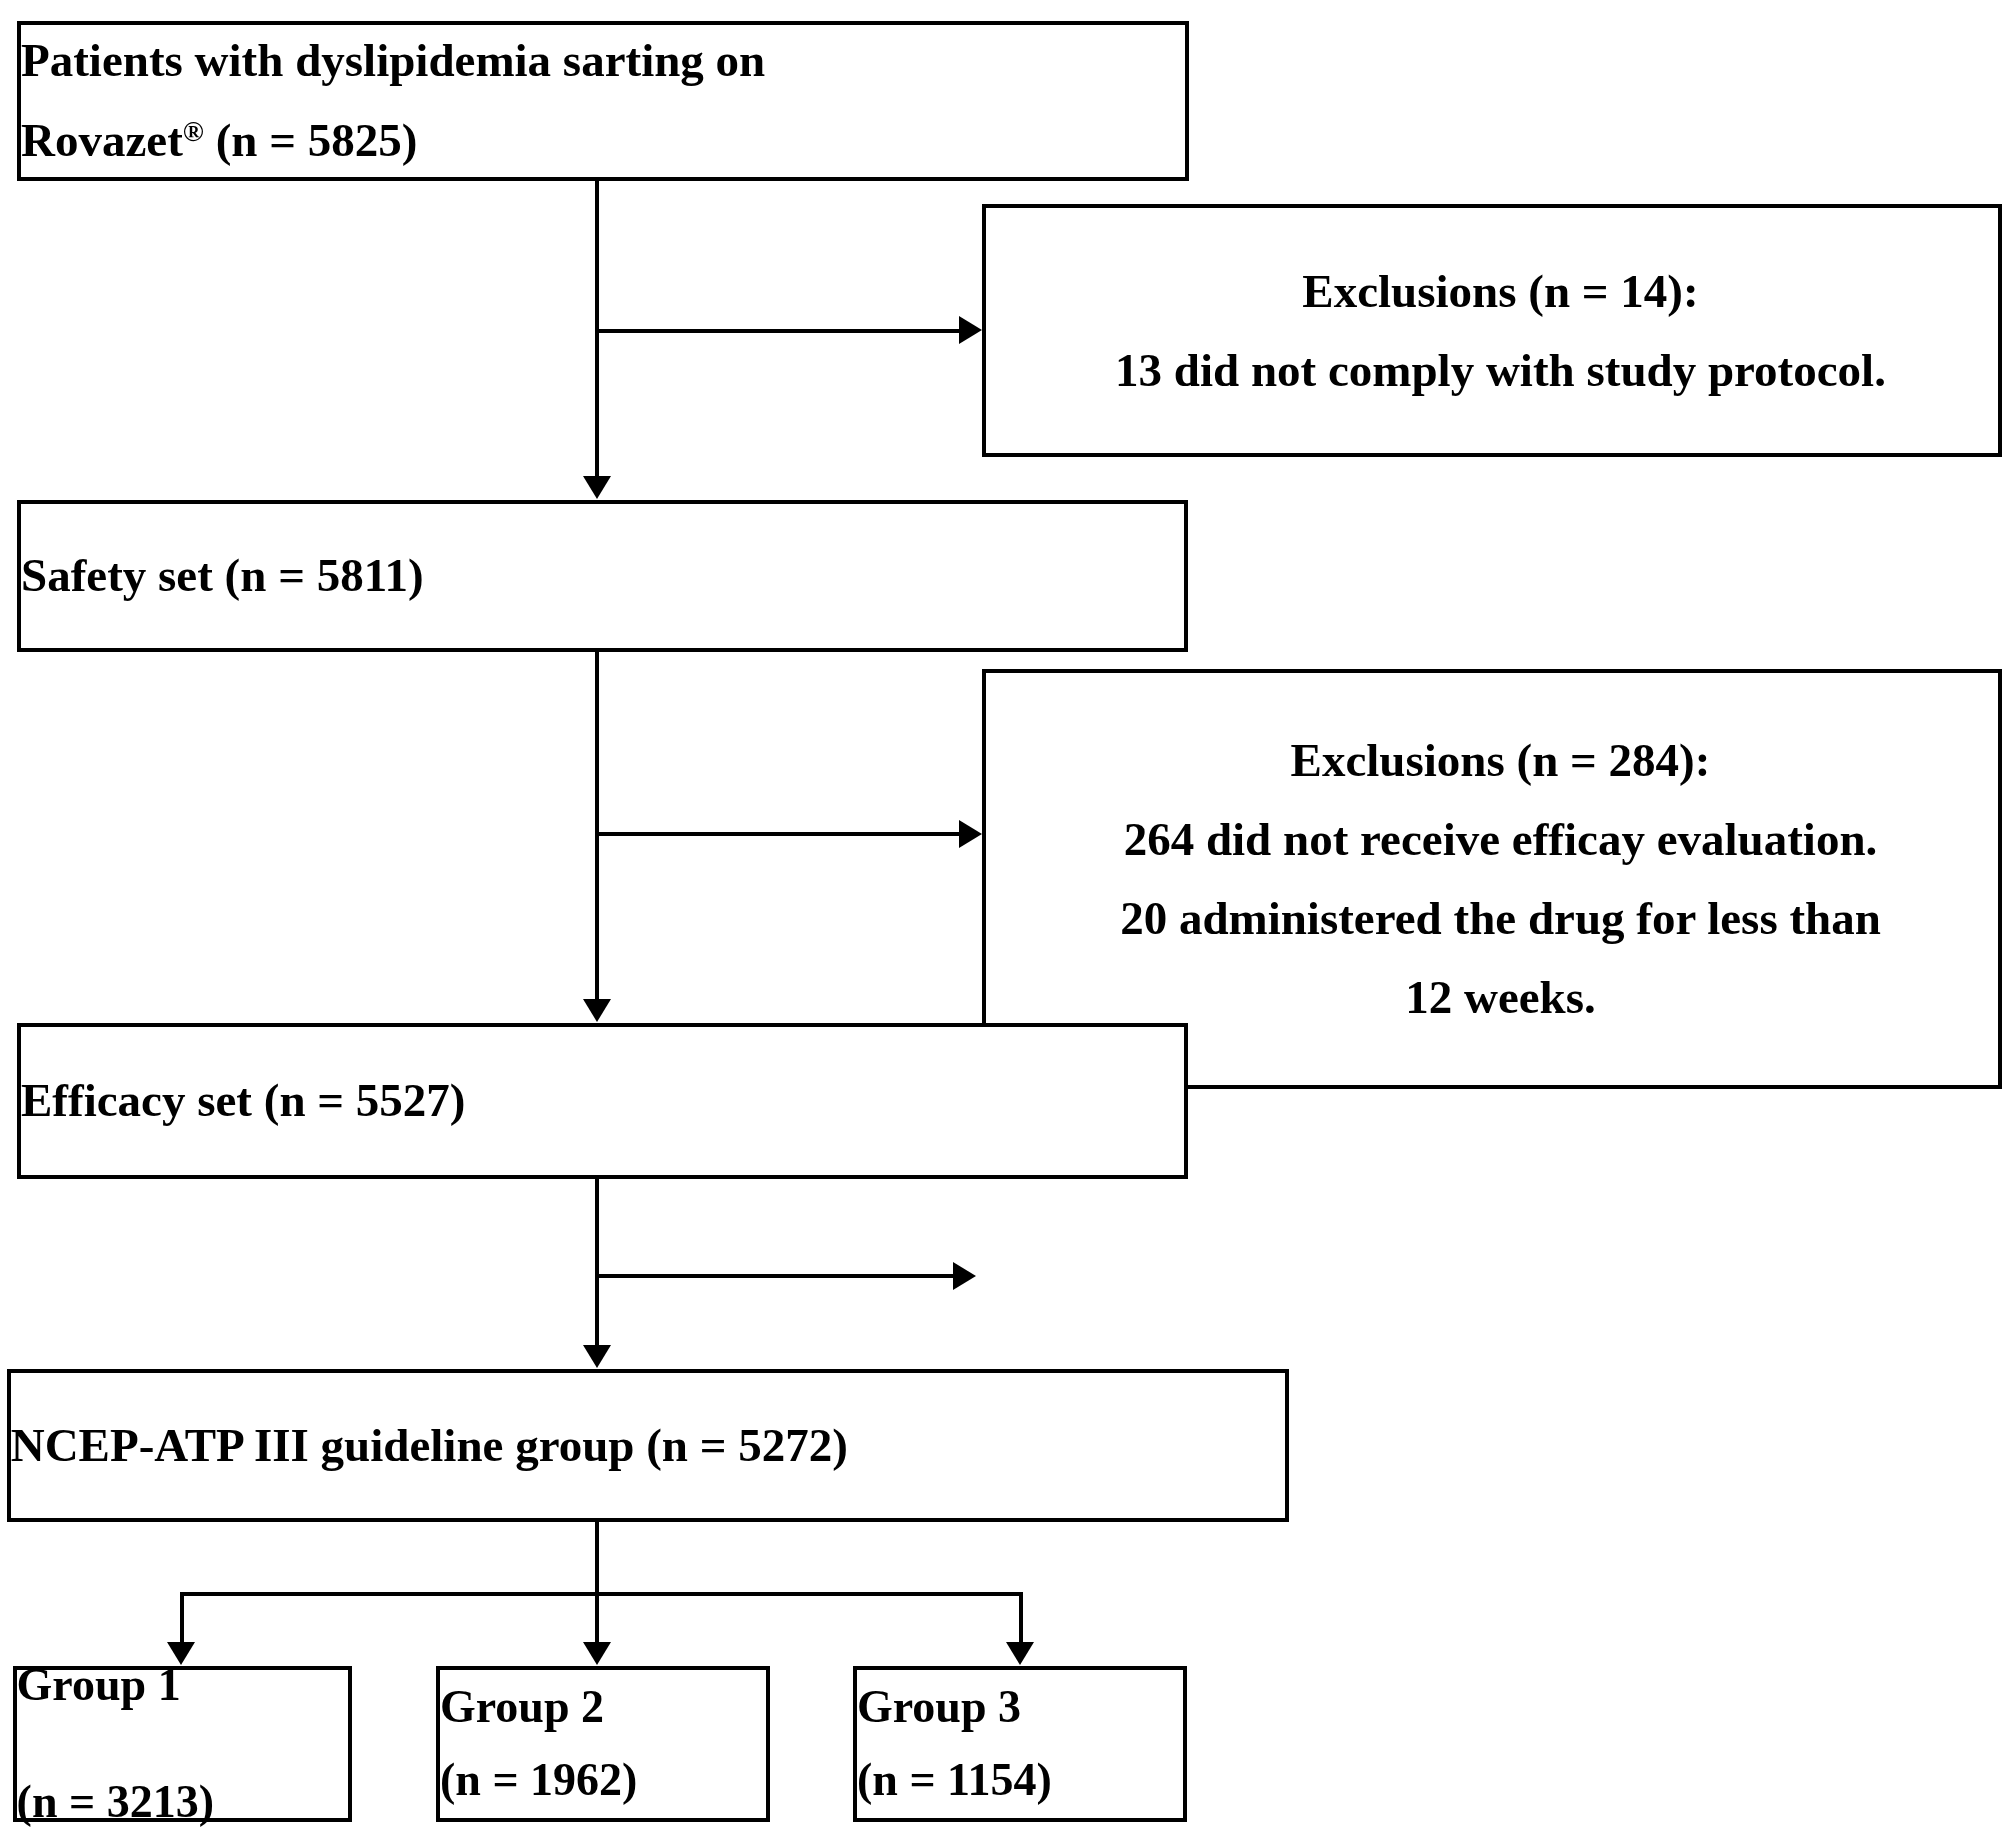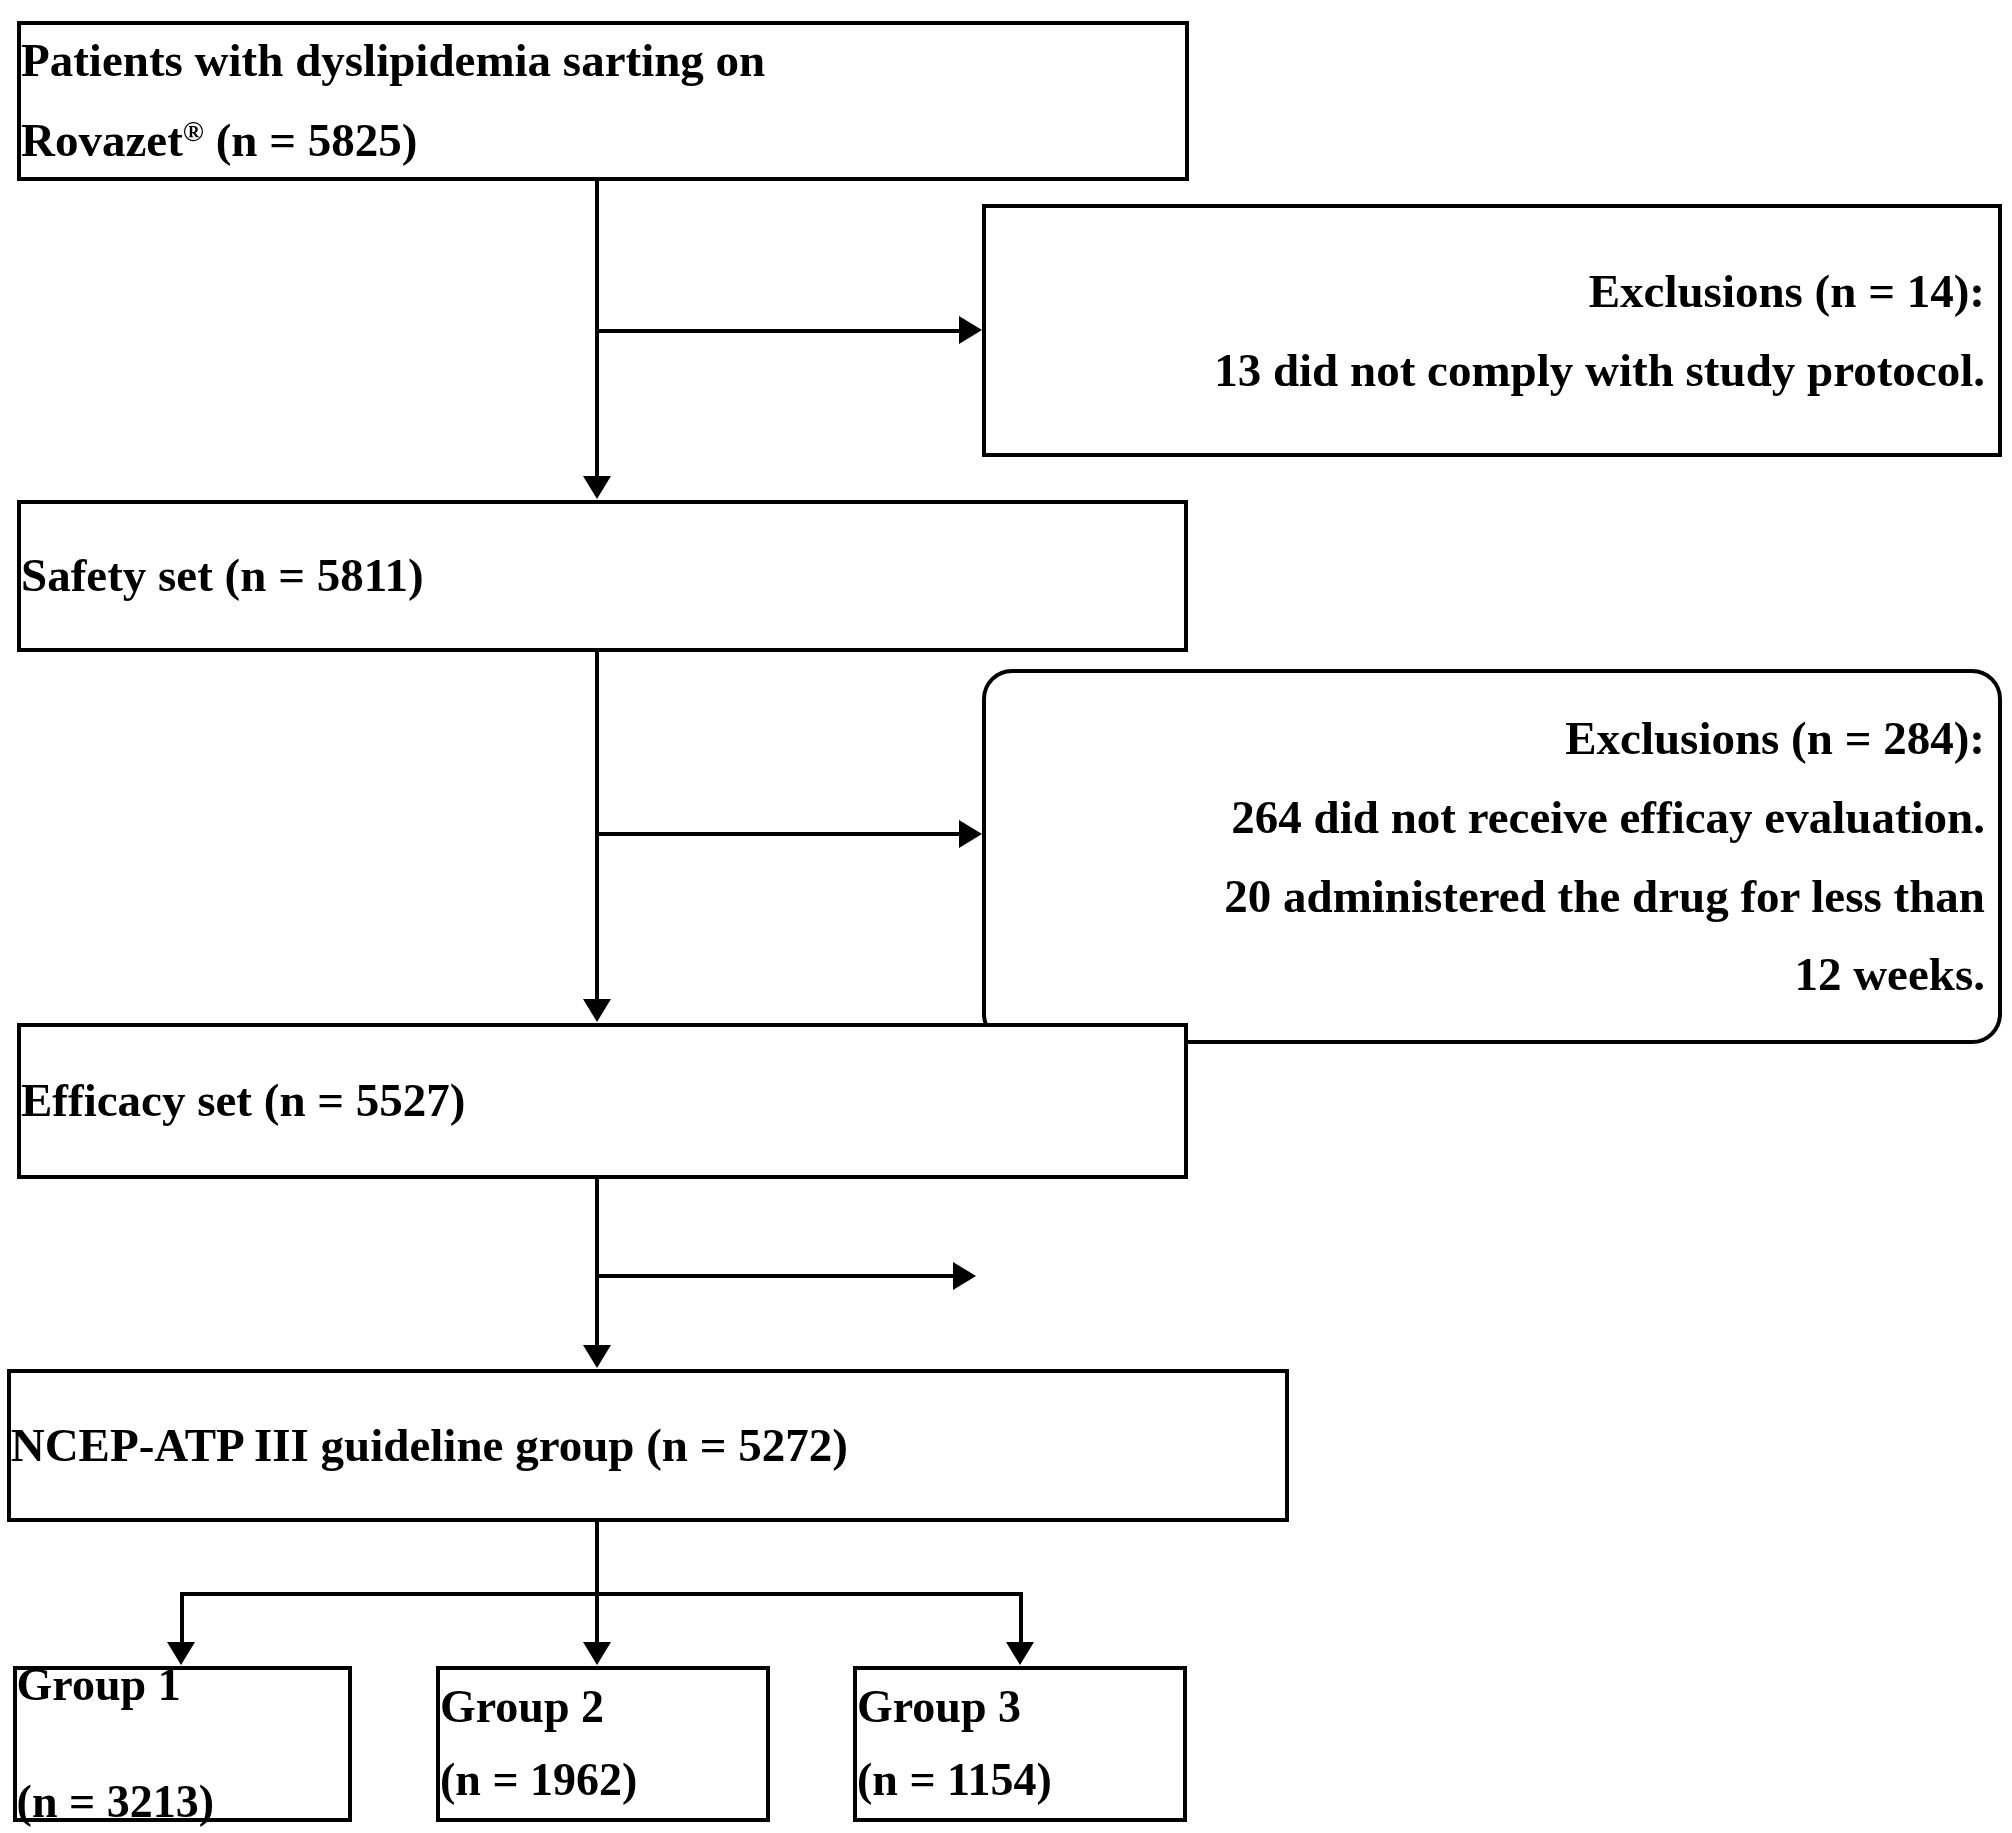--- a/index.html
+++ b/index.html
@@ -20,21 +20,21 @@
   .box {
     position: absolute;
     box-sizing: border-box;
     border: 4.2px solid #000000;
     background: #ffffff;
     display: flex;
     flex-direction: column;
     justify-content: center;
   }
   .box-center { text-align: center; align-items: flex-start; }
-  .box-left   { text-align: right; padding-left: 30px; padding-right: 13px; }
+  .box-left   { text-align: center; padding-left: 30px; padding-right: 13px; }
   .excl-lines { line-height: 1.68; }
   .node-line  { line-height: 1.7; white-space: nowrap; }
   .group-line { line-height: 1.58; white-space: nowrap; font-size: 46px; }
   .reg-sup {
     font-size: 0.6em;
     position: relative;
     top: -0.55em;
   }
   .vline, .hline {
     position: absolute;
@@ -81,21 +81,21 @@
   <div class="box box-center" style="left:17px; top:500px; width:1171px; height:152px;">
     <div class="node-line">Safety set (n = 5811)</div>
   </div>
 
   <div class="vline" style="left:595px; top:650px; height:351px;"></div>
   <div class="arrow-down" style="left:583px; top:999px;"></div>
 
   <div class="hline" style="left:595px; top:832px; width:365px;"></div>
   <div class="arrow-right" style="left:959px; top:820px;"></div>
 
-  <div class="box box-left excl-lines" style="left:982px; top:669px; width:1020px; height:375px;border-radius:30px;">
+  <div class="box box-left excl-lines" style="left:982px; top:669px; width:1020px; height:420px;">
     <div>Exclusions (n = 284):</div>
     <div>264 did not receive efficay evaluation.</div>
     <div>20 administered the drug for less than</div>
     <div>12 weeks.</div>
   </div>
 
   <div class="box box-center" style="left:17px; top:1023px; width:1171px; height:156px;">
     <div class="node-line">Efficacy set (n = 5527)</div>
   </div>
 

